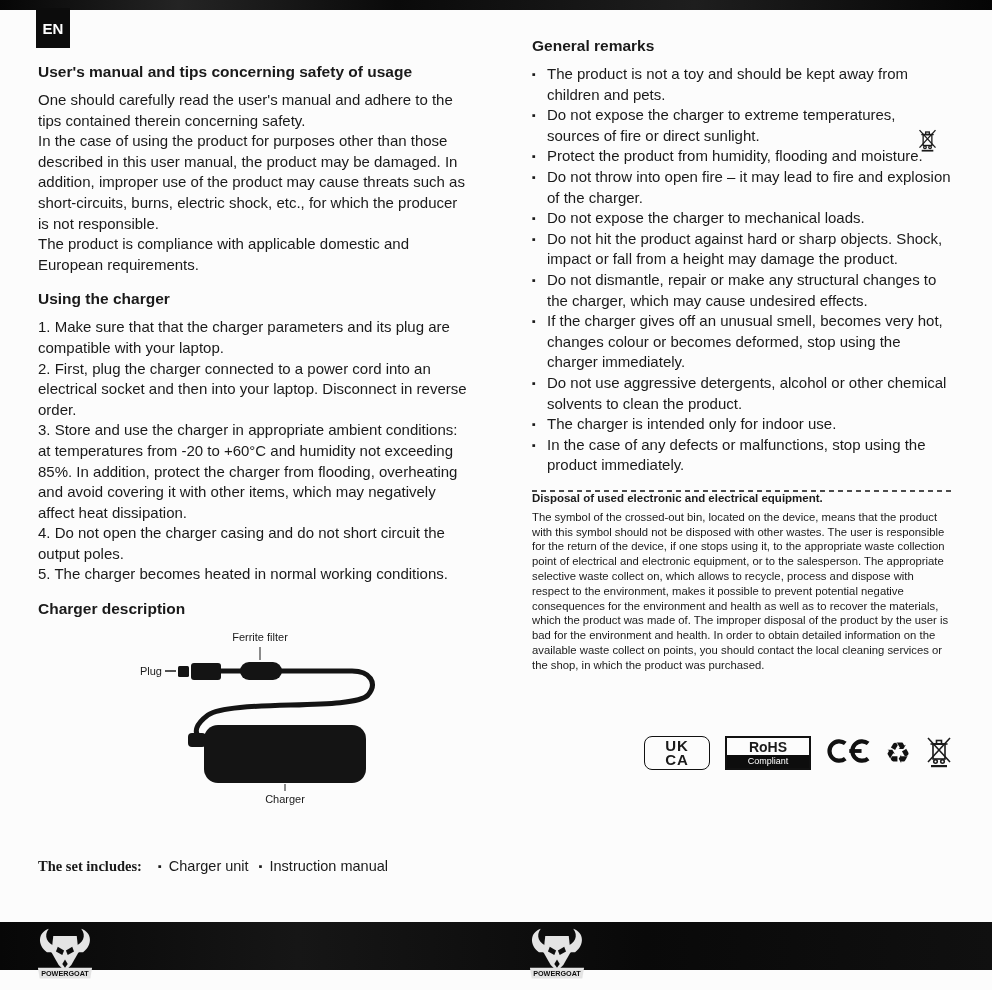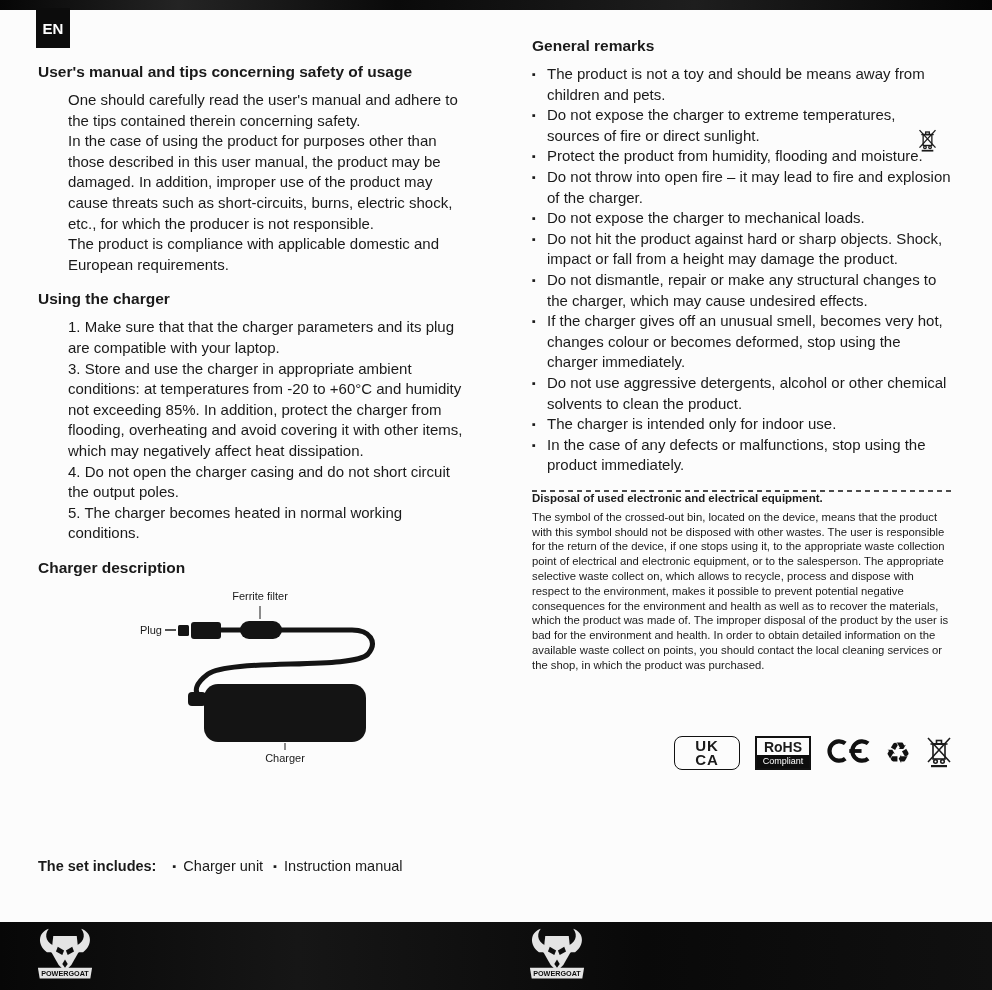--- a/index.html
+++ b/index.html
@@ -12,55 +12,55 @@
     background:linear-gradient(90deg,#060606,#242424 18%,#0a0a0a 40%,#1e1e1e 70%,#050505); }
   .en-badge { position:absolute; top:8px; left:36px; width:34px; height:40px;
     background:#0c0c0c; color:#fff; font-weight:bold; font-size:15px;
     display:flex; align-items:center; justify-content:center; }
 
   .col { position:absolute; }
   .col-left  { left:38px;  top:62px; width:434px; }
   .col-right { left:532px; top:36px; width:420px; }
 
   h2.sec { font-size:15.5px; font-weight:bold; line-height:19px; margin-bottom:9px; }
-  .body  { font-size:15px; line-height:20.6px;margin-left:30px; }
+  .body  { font-size:15px; line-height:20.6px; }
   .pre   { white-space:pre-line; }
   .para  { margin-bottom:14px; }
   .steps { margin-bottom:0; }
   .desc-title { margin-top:14px; margin-bottom:4px; }
 
   .diagram { margin:6px 0 0 62px; }
   svg text { font-family:"Liberation Sans",sans-serif; }
 
   .set-includes { position:absolute; left:38px; top:858px; font-size:14.5px; }
-  .set-includes .lbl { font-weight:bold; margin-right:6px; }
+  .set-includes .lbl { font-weight:bold; margin-right:6px;font-family:Liberation Serif, serif; }
   .inc-item { margin-left:10px; }
   .inc-item::before { content:"▪"; font-size:11px; margin-right:7px; position:relative; top:-1px; }
 
   ul.remarks { list-style:none; }
   ul.remarks li { position:relative; padding-left:15px; font-size:15px; line-height:20.6px; }
   ul.remarks li::before { content:"▪"; position:absolute; left:0; top:0; font-size:11px; line-height:20.6px; }
 
   .dashed { margin-top:14px; height:2px;
     background:repeating-linear-gradient(90deg,#4c4c4c 0 5px,transparent 5px 9px); }
 
   h3.disposal-title { margin-bottom:6px; font-size:11.5px; font-weight:bold; }
   .disposal-body { font-size:11.3px; line-height:14.8px; }
 
   .badges { margin-top:62px; display:flex; justify-content:flex-end; align-items:center; gap:15px; }
   .ukca { border:1.5px solid #111; border-radius:8px; padding:2px 20px; text-align:center;
     font-weight:bold; font-size:15px; line-height:14px; letter-spacing:1px; }
   .rohs { border:2px solid #111; text-align:center; }
-  .rohs .t { font-weight:bold; font-size:14px; padding:1px 7px 0; line-height:16px; }
+  .rohs .t { font-weight:bold; font-size:14px; padding:1px 22px 0; line-height:16px; }
   .rohs .s { background:#0d0d0d; color:#fff; font-size:9px; padding:1px 4px 2px; line-height:10px; }
   .recycle { font-size:29px; line-height:30px; color:#111; }
 
   .corner-bin { position:absolute; left:918px; top:128px; }
 
-  .footer { position:absolute; left:0; top:922px; width:992px; height:68px;
+  .footer { position:absolute; left:0; top:922px; width:992px; height:48px;
     background:linear-gradient(90deg,#070707,#161616 30%,#090909 65%,#101010); }
   .logo { position:absolute; top:5px; }
   .logo-1 { left:36px; }
   .logo-2 { left:528px; }
 </style>
 </head>
 <body>
 
 <div class="page">
 
@@ -70,20 +70,21 @@
   <div class="col col-left">
     <h2 class="sec">User's manual and tips concerning safety of usage</h2>
     <p class="body pre para">One should carefully read the user's manual and adhere to the tips contained therein concerning safety.
 In the case of using the product for purposes other than those described in this user manual, the product may be damaged. In addition, improper use of the product may cause threats such as short-circuits, burns, electric shock, etc., for which the producer is not responsible.
 The product is compliance with applicable domestic and European requirements.</p>
 
     <h2 class="sec">Using the charger</h2>
     <div class="body steps">
 
     <div class="step">1. Make sure that that the charger parameters and its plug are compatible with your laptop.</div>
+        <div class="step">2. First, plug the charger connected to a power cord into an electrical socket and then into your laptop. Disconnect in reverse order.</div>
         <div class="step">3. Store and use the charger in appropriate ambient conditions: at temperatures from -20 to +60°C and humidity not exceeding 85%. In addition, protect the charger from flooding, overheating and avoid covering it with other items, which may negatively affect heat dissipation.</div>
         <div class="step">4. Do not open the charger casing and do not short circuit the output poles.</div>
         <div class="step">5. The charger becomes heated in normal working conditions.</div>
       </div>
 
     <h2 class="sec desc-title">Charger description</h2>
 
     <div class="diagram">
       <svg viewBox="0 0 340 182" width="340" height="182">
 
@@ -113,21 +114,21 @@
   </div>
 
   <div class="set-includes">
     <span class="lbl">The set includes:</span><span><span class="inc-item">Charger unit</span><span class="inc-item">Instruction manual</span></span>
   </div>
 
   <div class="col col-right">
     <h2 class="sec">General remarks</h2>
     <ul class="remarks">
 
-    <li>The product is not a toy and should be means away from children and pets.</li>
+    <li>The product is not a toy and should be kept away from children and pets.</li>
         <li>Do not expose the charger to extreme temperatures, sources of fire or direct sunlight.</li>
         <li>Protect the product from humidity, flooding and moisture.</li>
         <li>Do not throw into open fire – it may lead to fire and explosion of the charger.</li>
         <li>Do not expose the charger to mechanical loads.</li>
         <li>Do not hit the product against hard or sharp objects. Shock, impact or fall from a height may damage the product.</li>
         <li>Do not dismantle, repair or make any structural changes to the charger, which may cause undesired effects.</li>
         <li>If the charger gives off an unusual smell, becomes very hot, changes colour or becomes deformed, stop using the charger immediately.</li>
         <li>Do not use aggressive detergents, alcohol or other chemical solvents to clean the product.</li>
         <li>The charger is intended only for indoor use.</li>
         <li>In the case of any defects or malfunctions, stop using the product immediately.</li>

